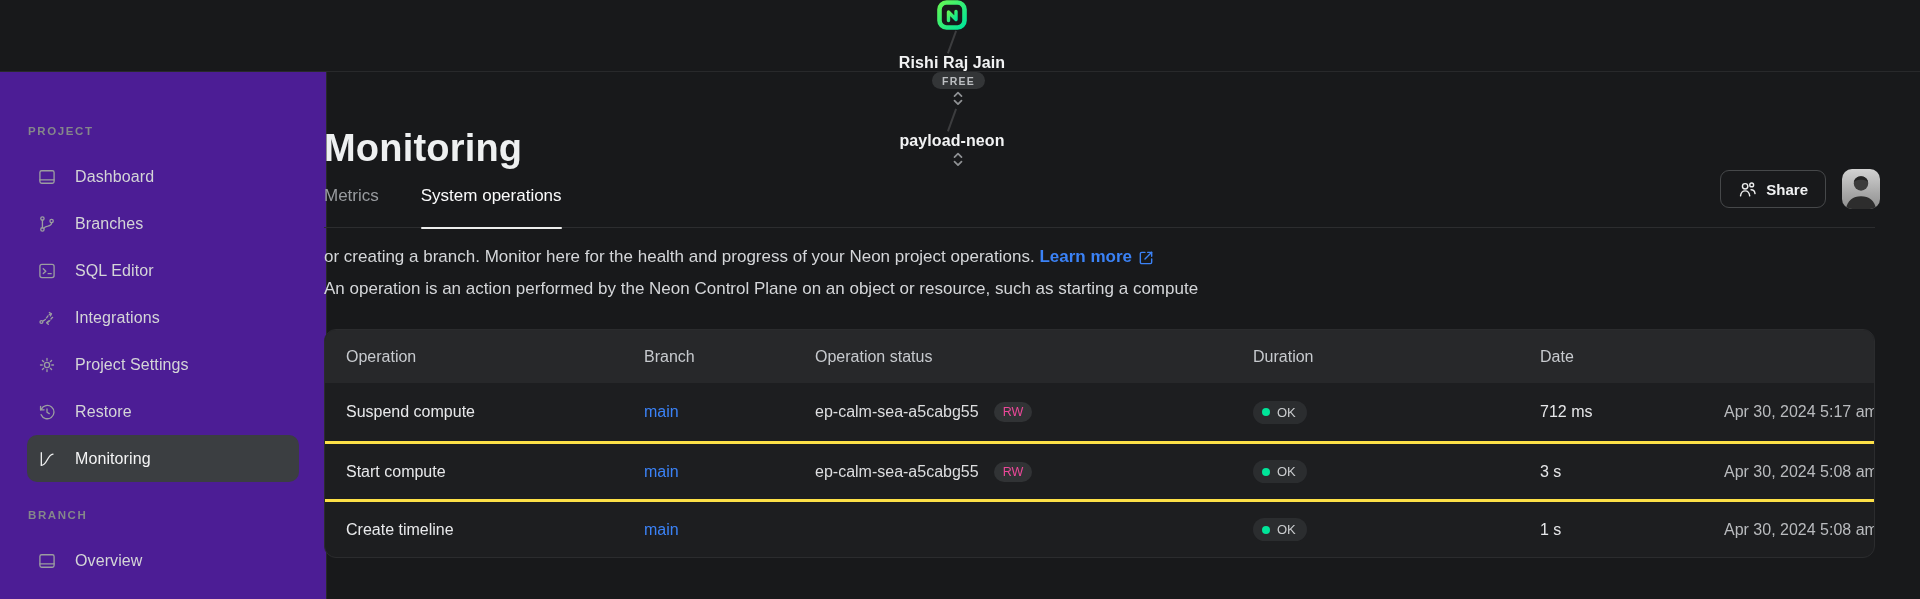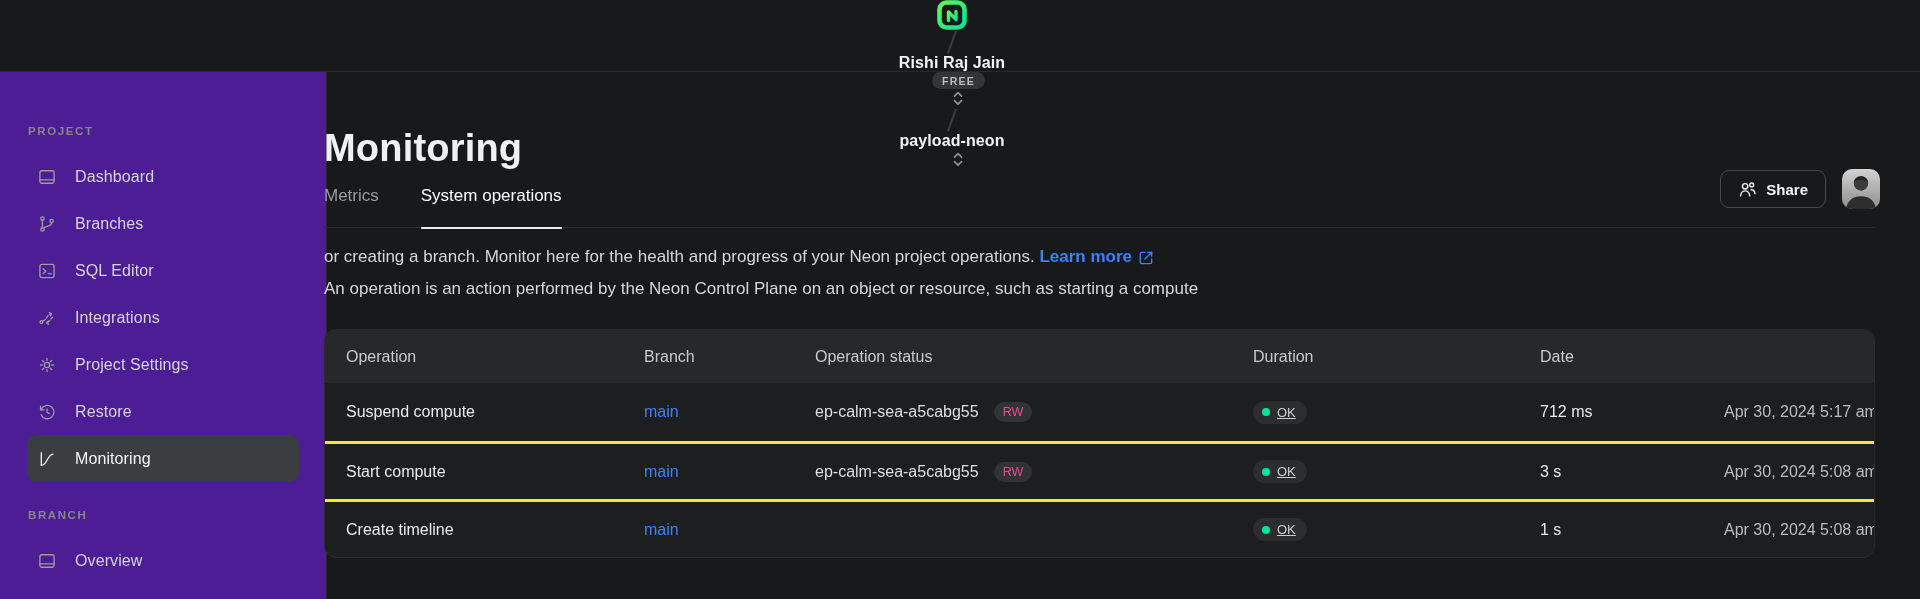--- a/index.html
+++ b/index.html
@@ -112,21 +112,21 @@
   .rw-pill {
     margin-left:15px; background:#313335; color:#ec4899;
     font-size:12.5px; font-weight:500; padding:3px 9px 2px;
     border-radius:999px; line-height:15px;
   }
   .status-pill {
     display:inline-flex; align-items:center; gap:7px;
     background:#2b2d2f; border-radius:999px; padding:4px 11px 4px 9px;
   }
   .status-dot { width:8px; height:8px; border-radius:50%; background:#00e599; }
-  .status-txt { font-size:13px; color:#caccce; font-weight:500;text-decoration:underline; }
+  .status-txt { font-size:13px; color:#caccce; font-weight:500; }
   .cell.duration { color:#e6e7e9; }
   .cell.date { color:#b9bbbe; }
   svg.stroke { fill:none; stroke-linecap:round; stroke-linejoin:round; }
 </style>
 </head>
 <body>
 
 <header class="topbar">
   <div class="logo-box">
     <svg width="30" height="30" viewBox="0 0 30 30">

